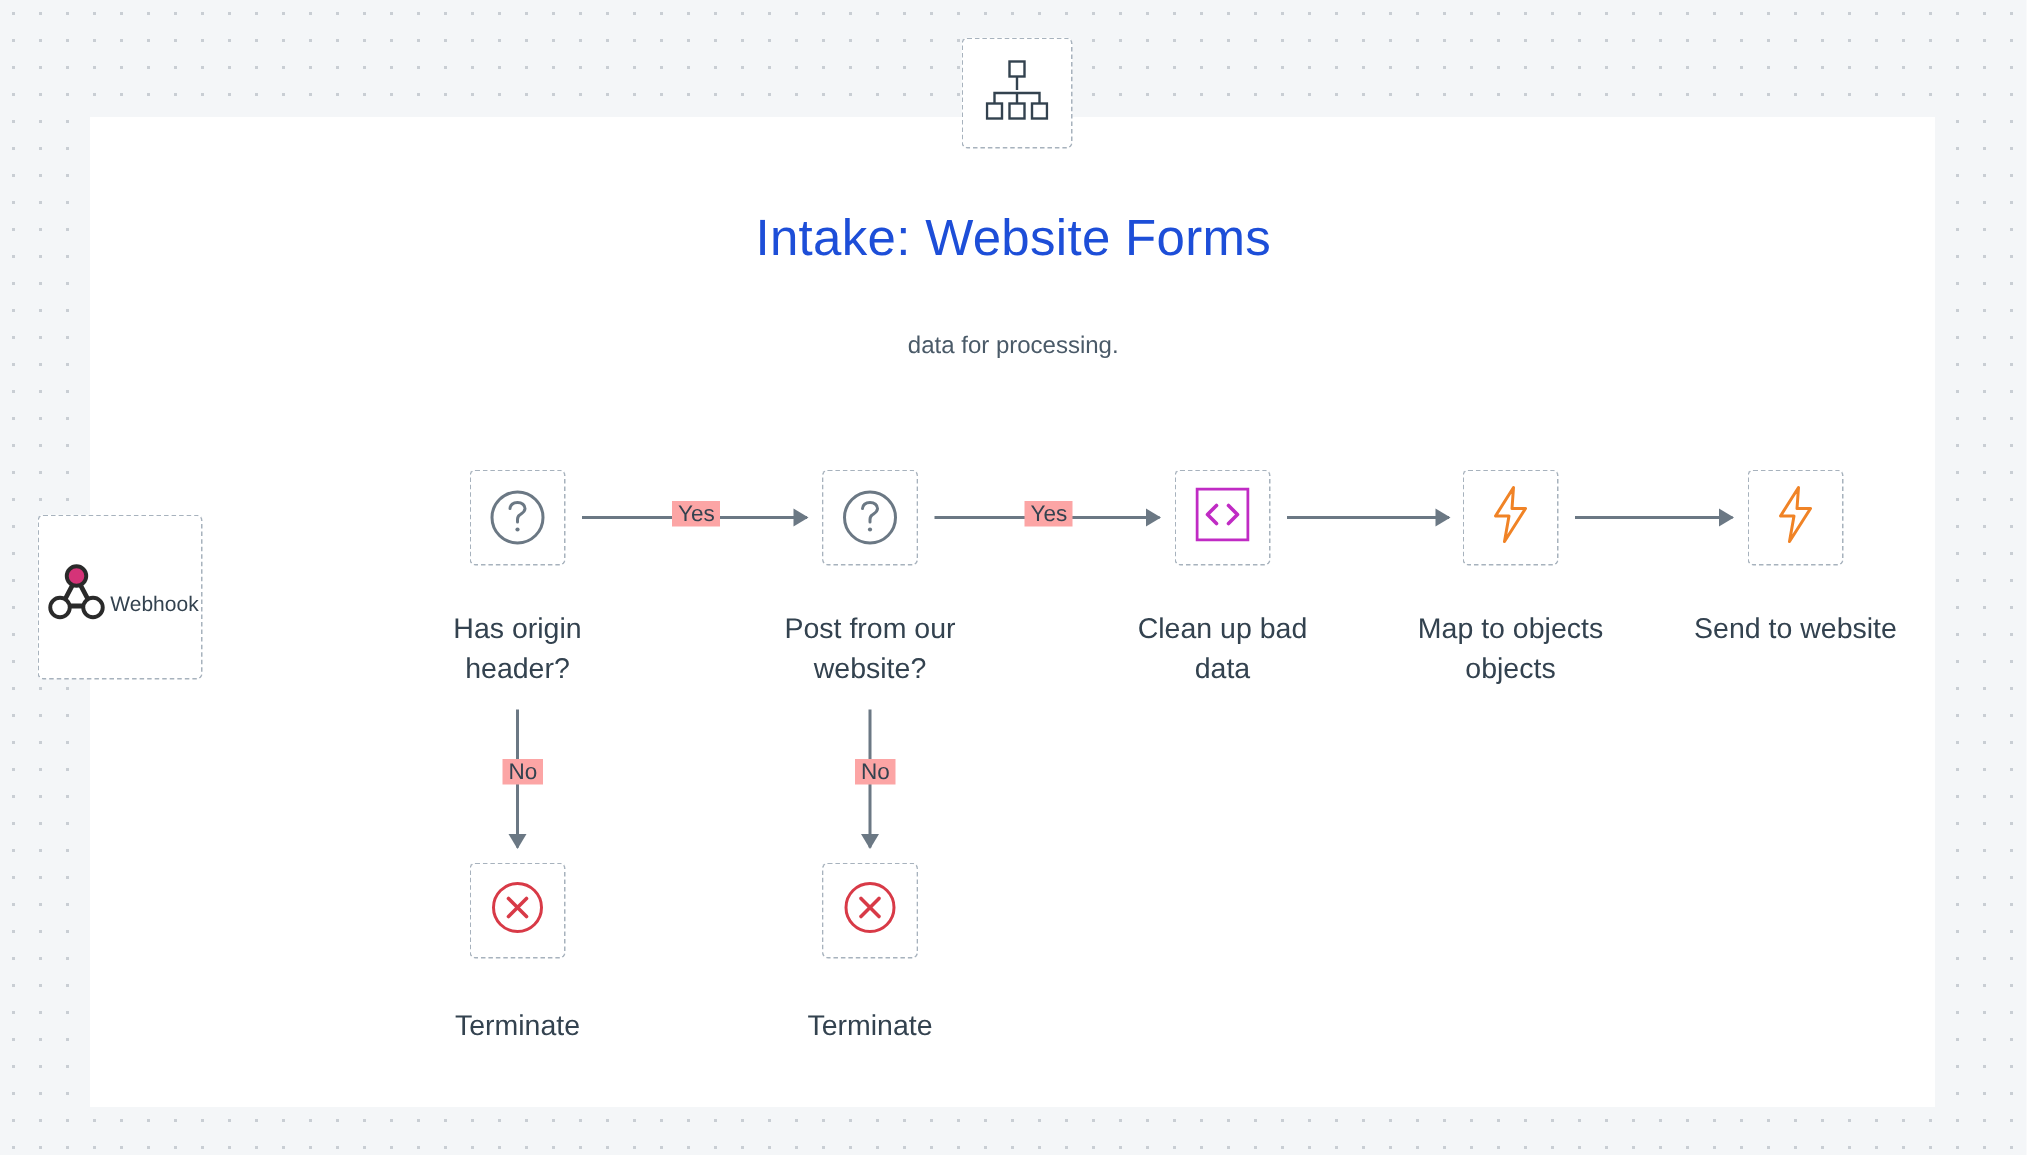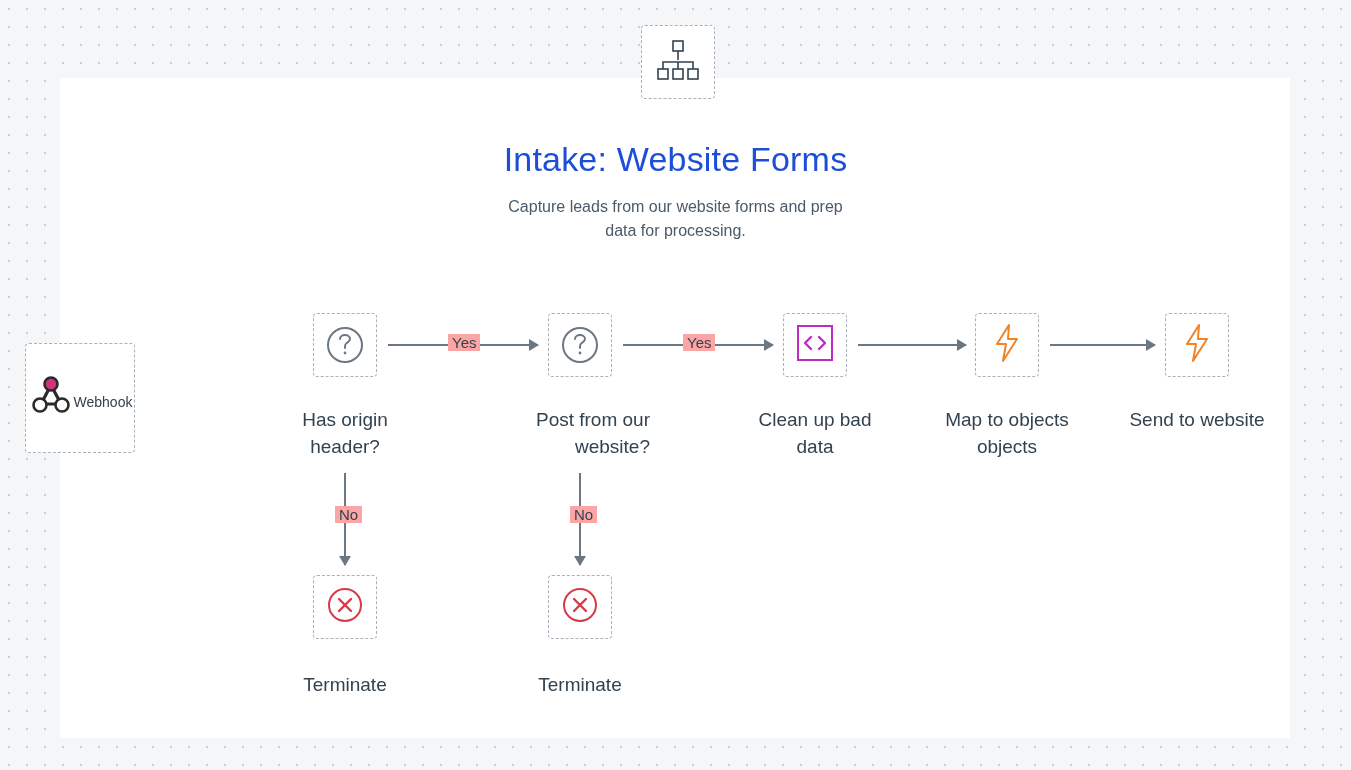--- a/index.html
+++ b/index.html
@@ -166,21 +166,21 @@
         <path d="M21 11 V20"></path>
         <path d="M6 29 V22 H36 V29"></path>
         <path d="M21 22 V29"></path>
       </g>
     </svg>
   </span>
 </div>
 
 <div class="title">Intake: Website Forms</div>
 <div class="subtitle">
-  <span>Capture leads from our website forms and prep</span><br>
+  <br>
   <span>data for processing.</span>
 </div>
 
 <div class="webhook-node">
   <span>
     <svg width="46" height="44" viewBox="0 0 46 44">
       <g fill="none" stroke="#2a2a2a" stroke-width="3.2" stroke-linecap="round">
         <path d="M23 11 L13 30"></path>
         <path d="M23 11 L33 30"></path>
         <path d="M13 30 L33 30"></path>
@@ -208,21 +208,21 @@
 <div class="node" style="left:548px; top:313px;">
   <span class="qmark">
     <svg width="14" height="22" viewBox="0 0 14 22">
         <g fill="none" stroke="#6b7884" stroke-width="2" stroke-linecap="round">
           <path d="M2 5c0-2.2 2-4 5-4s5 1.8 5 4c0 2.4-2.2 3.2-3.6 4.3C7.4 10 7 10.8 7 12.5V14"></path>
           <circle cx="7" cy="19" r="1.4" fill="#6b7884" stroke="none"></circle>
         </g>
       </svg>
   </span>
 </div>
-<div class="node-label" style="left:510px; top:407px;text-align:right;">Post from our website?</div>
+<div class="node-label" style="left:510px; top:407px;">Post from our website?</div>
 
 <div class="node" style="left:783px; top:313px;">
   <span>
     <svg width="36" height="36" viewBox="0 0 36 36">
       <rect x="1" y="1" width="34" height="34" fill="none" stroke="#c02bc4" stroke-width="2"></rect>
       <g fill="none" stroke="#c02bc4" stroke-width="2.4" stroke-linecap="round" stroke-linejoin="round">
         <path d="M14 12 L8 18 L14 24"></path>
         <path d="M22 12 L28 18 L22 24"></path>
       </g>
     </svg>

